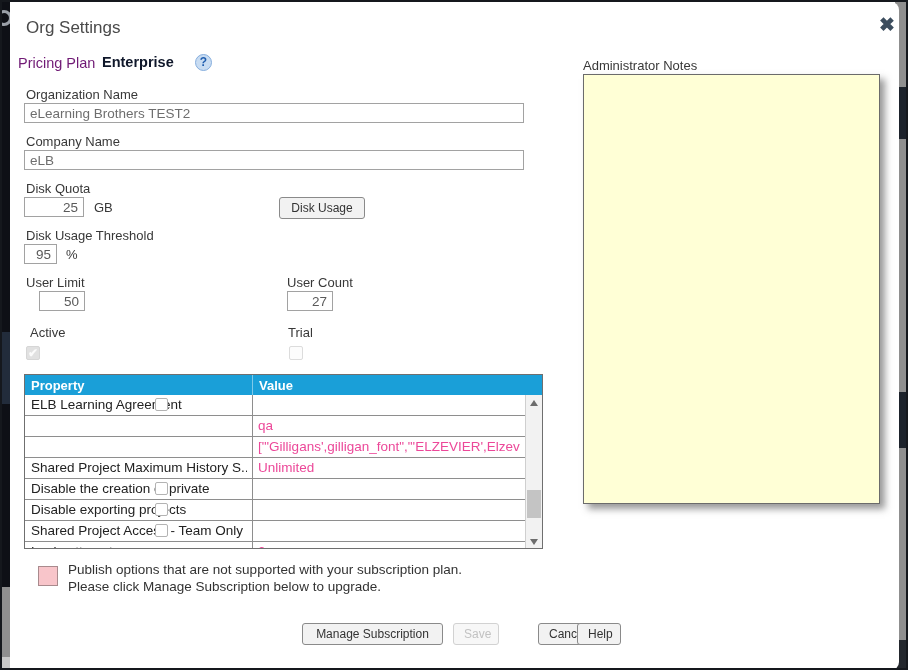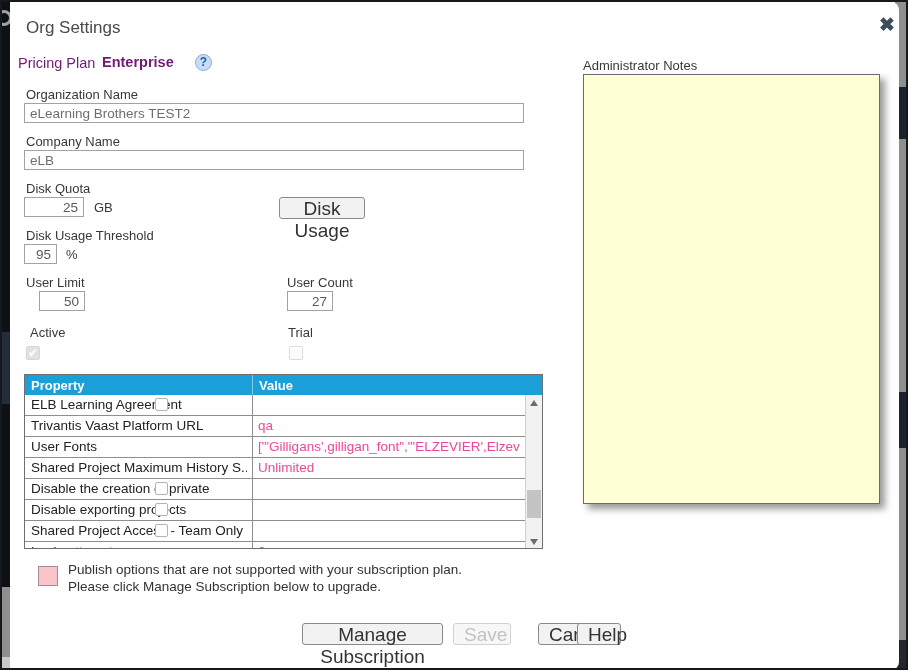--- a/index.html
+++ b/index.html
@@ -28,33 +28,33 @@
            background:#fff; border-radius:0 8px 8px 0; }
 
   .title { position:absolute; left:16px; top:16px; font-size:17px; color:#4a4a4a; }
   .close-x { position:absolute; left:864px; top:10px; width:26px; height:26px;
              font-size:19px; font-weight:bold; color:#3c4d5e; text-align:center;
              line-height:26px; cursor:pointer; }
 
   .lbl { position:absolute; font-size:13px; color:#383838; white-space:nowrap; }
 
   .pricing-label { left:8px; top:53px; font-size:14.5px; color:#701a75; }
-  .pricing-value { left:92px; top:52px; font-size:14.5px; font-weight:bold; color:#701a75; }
+  .pricing-value { left:92px; top:52px; font-size:14.5px; font-weight:bold; color:#0f172a; }
   .help-icon { position:absolute; left:185px; top:52px; width:17px; height:17px;
                border-radius:50%; background:#c8dcf2; border:1px solid #86aede;
                color:#1f5dae; font-size:12px; font-weight:bold; text-align:center;
                line-height:15px; cursor:pointer; }
 
   .inp { position:absolute; border:1px solid #a2a2a2; background:#fff;
          font-family:"Liberation Sans",sans-serif; font-size:13.5px; color:#6e6e6e;
          padding:0 5px; height:20px; }
   .inp.num { text-align:right; color:#5a5a5a; }
 
   .btn { position:absolute; height:22px; background:#f2f2f2; border:1px solid #8a8a8a;
-         border-radius:3px; font-family:"Liberation Sans",sans-serif; font-size:19px;
+         border-radius:3px; font-family:"Liberation Sans",sans-serif; font-size:12px;
          color:#333; padding:0 10px; cursor:pointer; }
   .btn.disabled { border-color:#d2d2d2; color:#c2c2c2; background:#f7f7f7; cursor:default; }
 
   
   .chk { position:absolute; width:14px; height:14px; border-radius:2px; }
   .chk.checked { background:#e1e1e1; border:1px solid #d6d6d6; }
   .chk.checked::after { content:"✔"; position:absolute; left:1px; top:-1px;
                         color:#fbfbfb; font-size:12px; font-weight:bold; }
   .chk.unchecked { background:#fcfcfc; border:1px solid #dcdcdc; }
 
@@ -98,21 +98,21 @@
 
   
   .legend-swatch { position:absolute; left:28px; top:564px; width:20px; height:20px;
                    background:#f8c5ca; border:1px solid #a98a8d; }
   .legend-line { position:absolute; left:58px; font-size:13.5px; color:#333; white-space:nowrap; }
   .legend-line.l1 { top:560px; }
   .legend-line.l2 { top:577px; }
 
   
   .btn-manage { left:292px; top:621px; width:141px; }
-  .btn-save   { left:443px; top:621px; width:58px; }
+  .btn-save   { left:443px; top:621px; width:46px; }
   .btn-cancel { left:500px; top:621px; width:57px;margin-left:28px; }
   .btn-help   { left:567px; top:621px; width:44px; }
 </style>
 </head>
 <body>
 
 <div class="screen">
 
   <div class="bg-strip bg-left-1">
     <div class="bg-left-glyph"></div>
@@ -169,26 +169,24 @@
         <span class="hdiv"></span>
       </div>
       <div class="ptable-body">
           <div class="prow">
     <span class="pcell-prop">ELB Learning Agreement</span>
     <span class="pcell-val"></span>
     <span class="vdiv"></span>
   <span class="tbl-checkbox"></span>
           </div>
           <div class="prow">
-    <span class="pcell-prop">Trivantis Vaast Platform URL</span>
     <span class="pcell-val">qa</span>
     <span class="vdiv"></span>
   </div>
           <div class="prow">
-    <span class="pcell-prop">User Fonts</span>
     <span class="pcell-val">["'Gilligans',gilligan_font","'ELZEVIER',Elzevi..</span>
     <span class="vdiv"></span>
   </div>
           <div class="prow">
     <span class="pcell-prop">Shared Project Maximum History S...</span>
     <span class="pcell-val">Unlimited</span>
     <span class="vdiv"></span>
   </div>
           <div class="prow">
     <span class="pcell-prop">Disable the creation of private</span>

